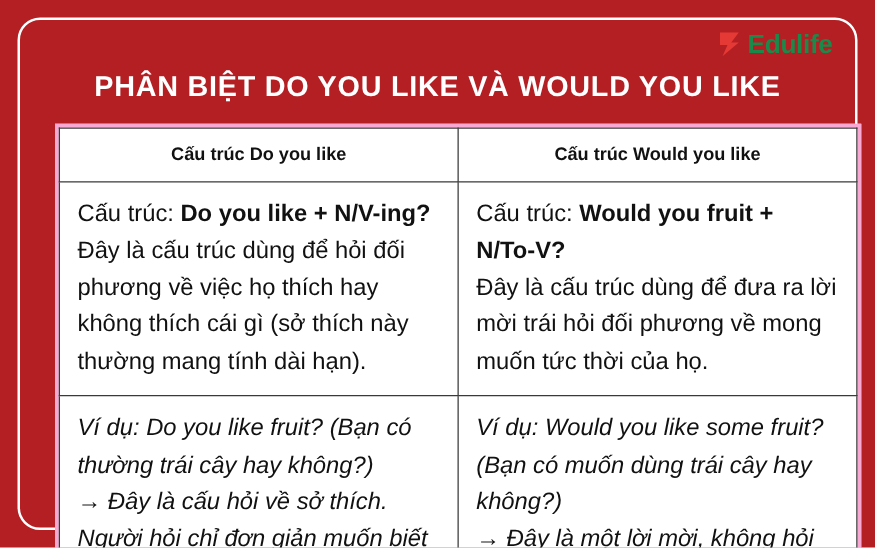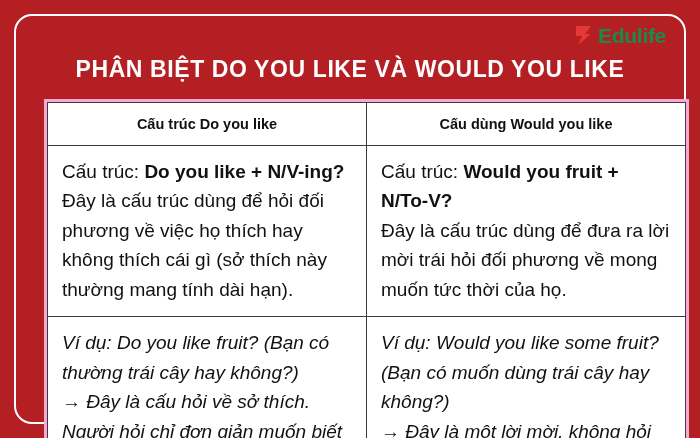--- a/index.html
+++ b/index.html
@@ -125,21 +125,21 @@
 
   <div class="table-wrap">
     <table class="cmp">
       <colgroup>
         <col style="width:50%">
         <col style="width:50%">
       </colgroup>
       <thead>
         <tr>
           <th>Cấu trúc Do you like</th>
-          <th>Cấu dùng Would you like</th>
+          <th>Cấu trúc Would you like</th>
         </tr>
       </thead>
       <tbody>
         <tr>
           <td>
             <div class="cell-text">
               <span>Cấu trúc:</span>
               <b>Do you like + N/V-ing?</b><br>
               <span>Đây là cấu trúc dùng để hỏi đối phương về việc họ thích hay không thích cái gì (sở thích này thường mang tính dài hạn).</span>
             </div>

